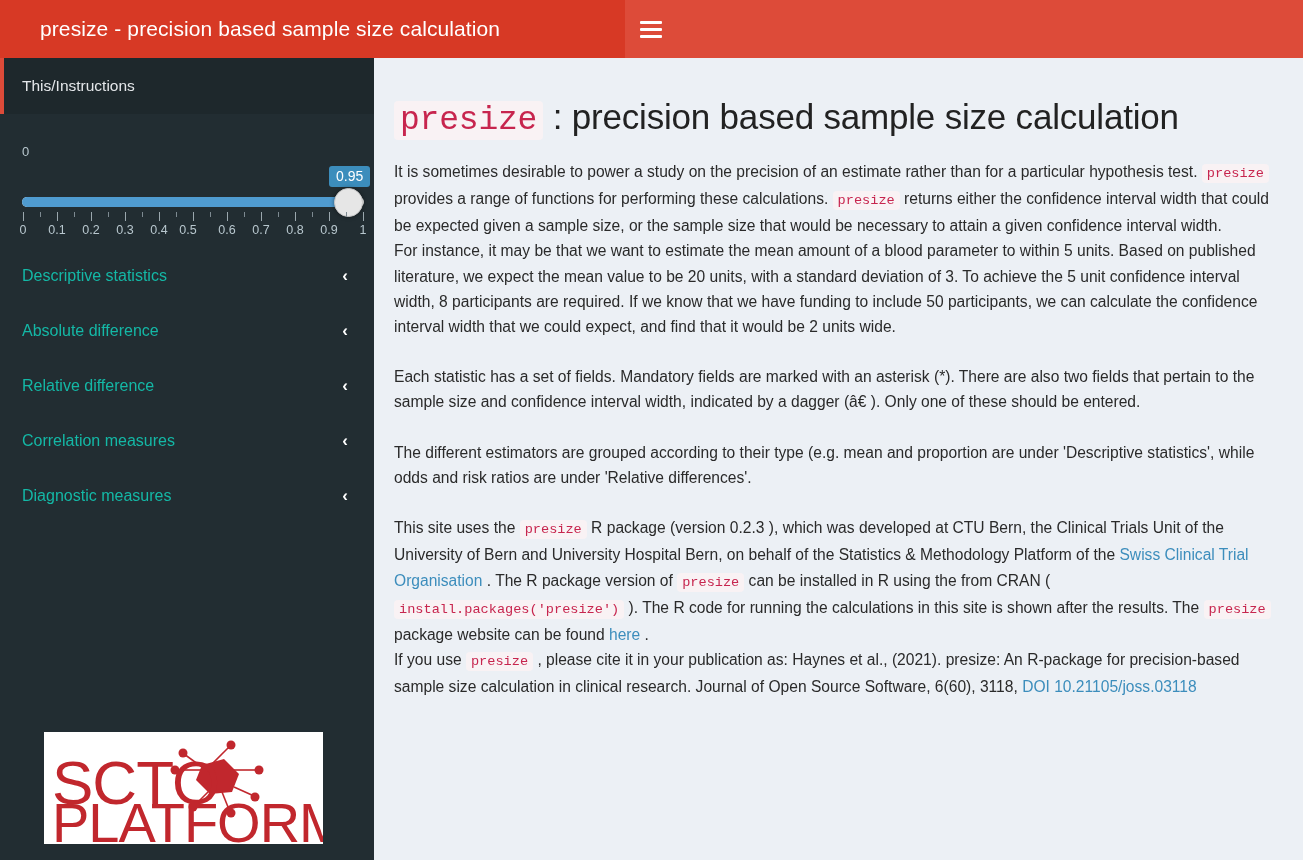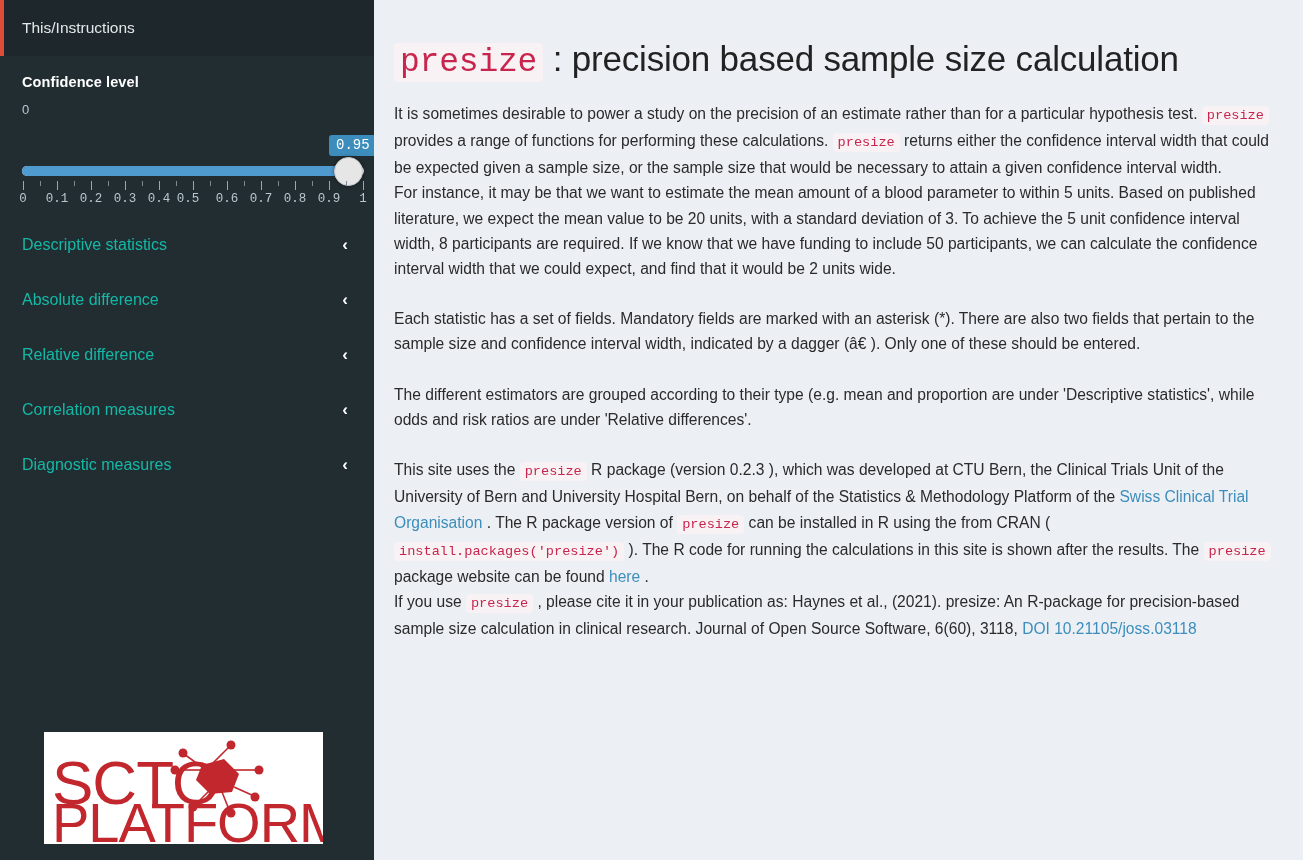--- a/index.html
+++ b/index.html
@@ -40,21 +40,21 @@
   }
   .side-tab::before {
     content: ""; position: absolute; left: 0; top: 0; bottom: 0; width: 4px; background: #dd4b39;
   }
   .side-tab-label { color: #e4e7ea; font-size: 15.5px; }
 
   .slider-block { padding: 18px 22px 4px 22px; }
   .slider-label { color: #ffffff; font-weight: bold; font-size: 14.5px; letter-spacing: .1px; }
   .slider-min { color: #b8c7ce; font-size: 13px; margin-top: 12px; display: block; }
 
-  .slider-wrap { position: relative; height: 62px; margin-top: 22px; font-family: Liberation Mono, monospace; }
+  .slider-wrap { position: relative; height: 62px; margin-top: 11px; }
   .slider-tooltip {
     position: absolute; left: 307px; top: -4px; background: #3c8dbc; color: #ffffff;
     font-size: 14px; padding: 1px 7px 2px 7px; border-radius: 3px; line-height: 18px;
   }
   .slider-rail {
     position: absolute; left: 0; top: 27px; width: 342px; height: 10px;
     background: #f5f5f5; border-radius: 5px;
   }
   .slider-fill {
     position: absolute; left: 0; top: 27px; width: 318px; height: 10px;
@@ -110,31 +110,40 @@
     white-space: nowrap;
   }
   h1.title code.inline { font-size: 33px; padding: 1px 6px; }
   a.link { color: #3c8dbc; text-decoration: none; }
 </style>
 </head>
 <body>
 
 <div class="app">
 
+  <div class="header">
+    <div class="brand">presize - precision based sample size calculation</div>
+    <div class="header-rest">
+      <div class="hamburger">
+        <span></span>
+        <span></span>
+        <span></span>
+      </div>
+    </div>
+  </div>
 
   <div class="body-row">
 
     <div class="sidebar">
 
       <div class="side-tab">
         <span class="side-tab-label">This/Instructions</span>
       </div>
 
       <div class="slider-block">
-        <div class="slider-label">Confidence level</div>
         <span class="slider-min">0</span>
 
         <div class="slider-wrap">
           <div class="slider-tooltip">0.95</div>
           <div class="slider-rail"></div>
           <div class="slider-fill"></div>
           <div class="slider-handle"></div>
           <div class="slider-ticks" id="slider-ticks">
               <i class="maj" style="left: 1px;"></i>
               <i class="min" style="left: 18px;"></i>

